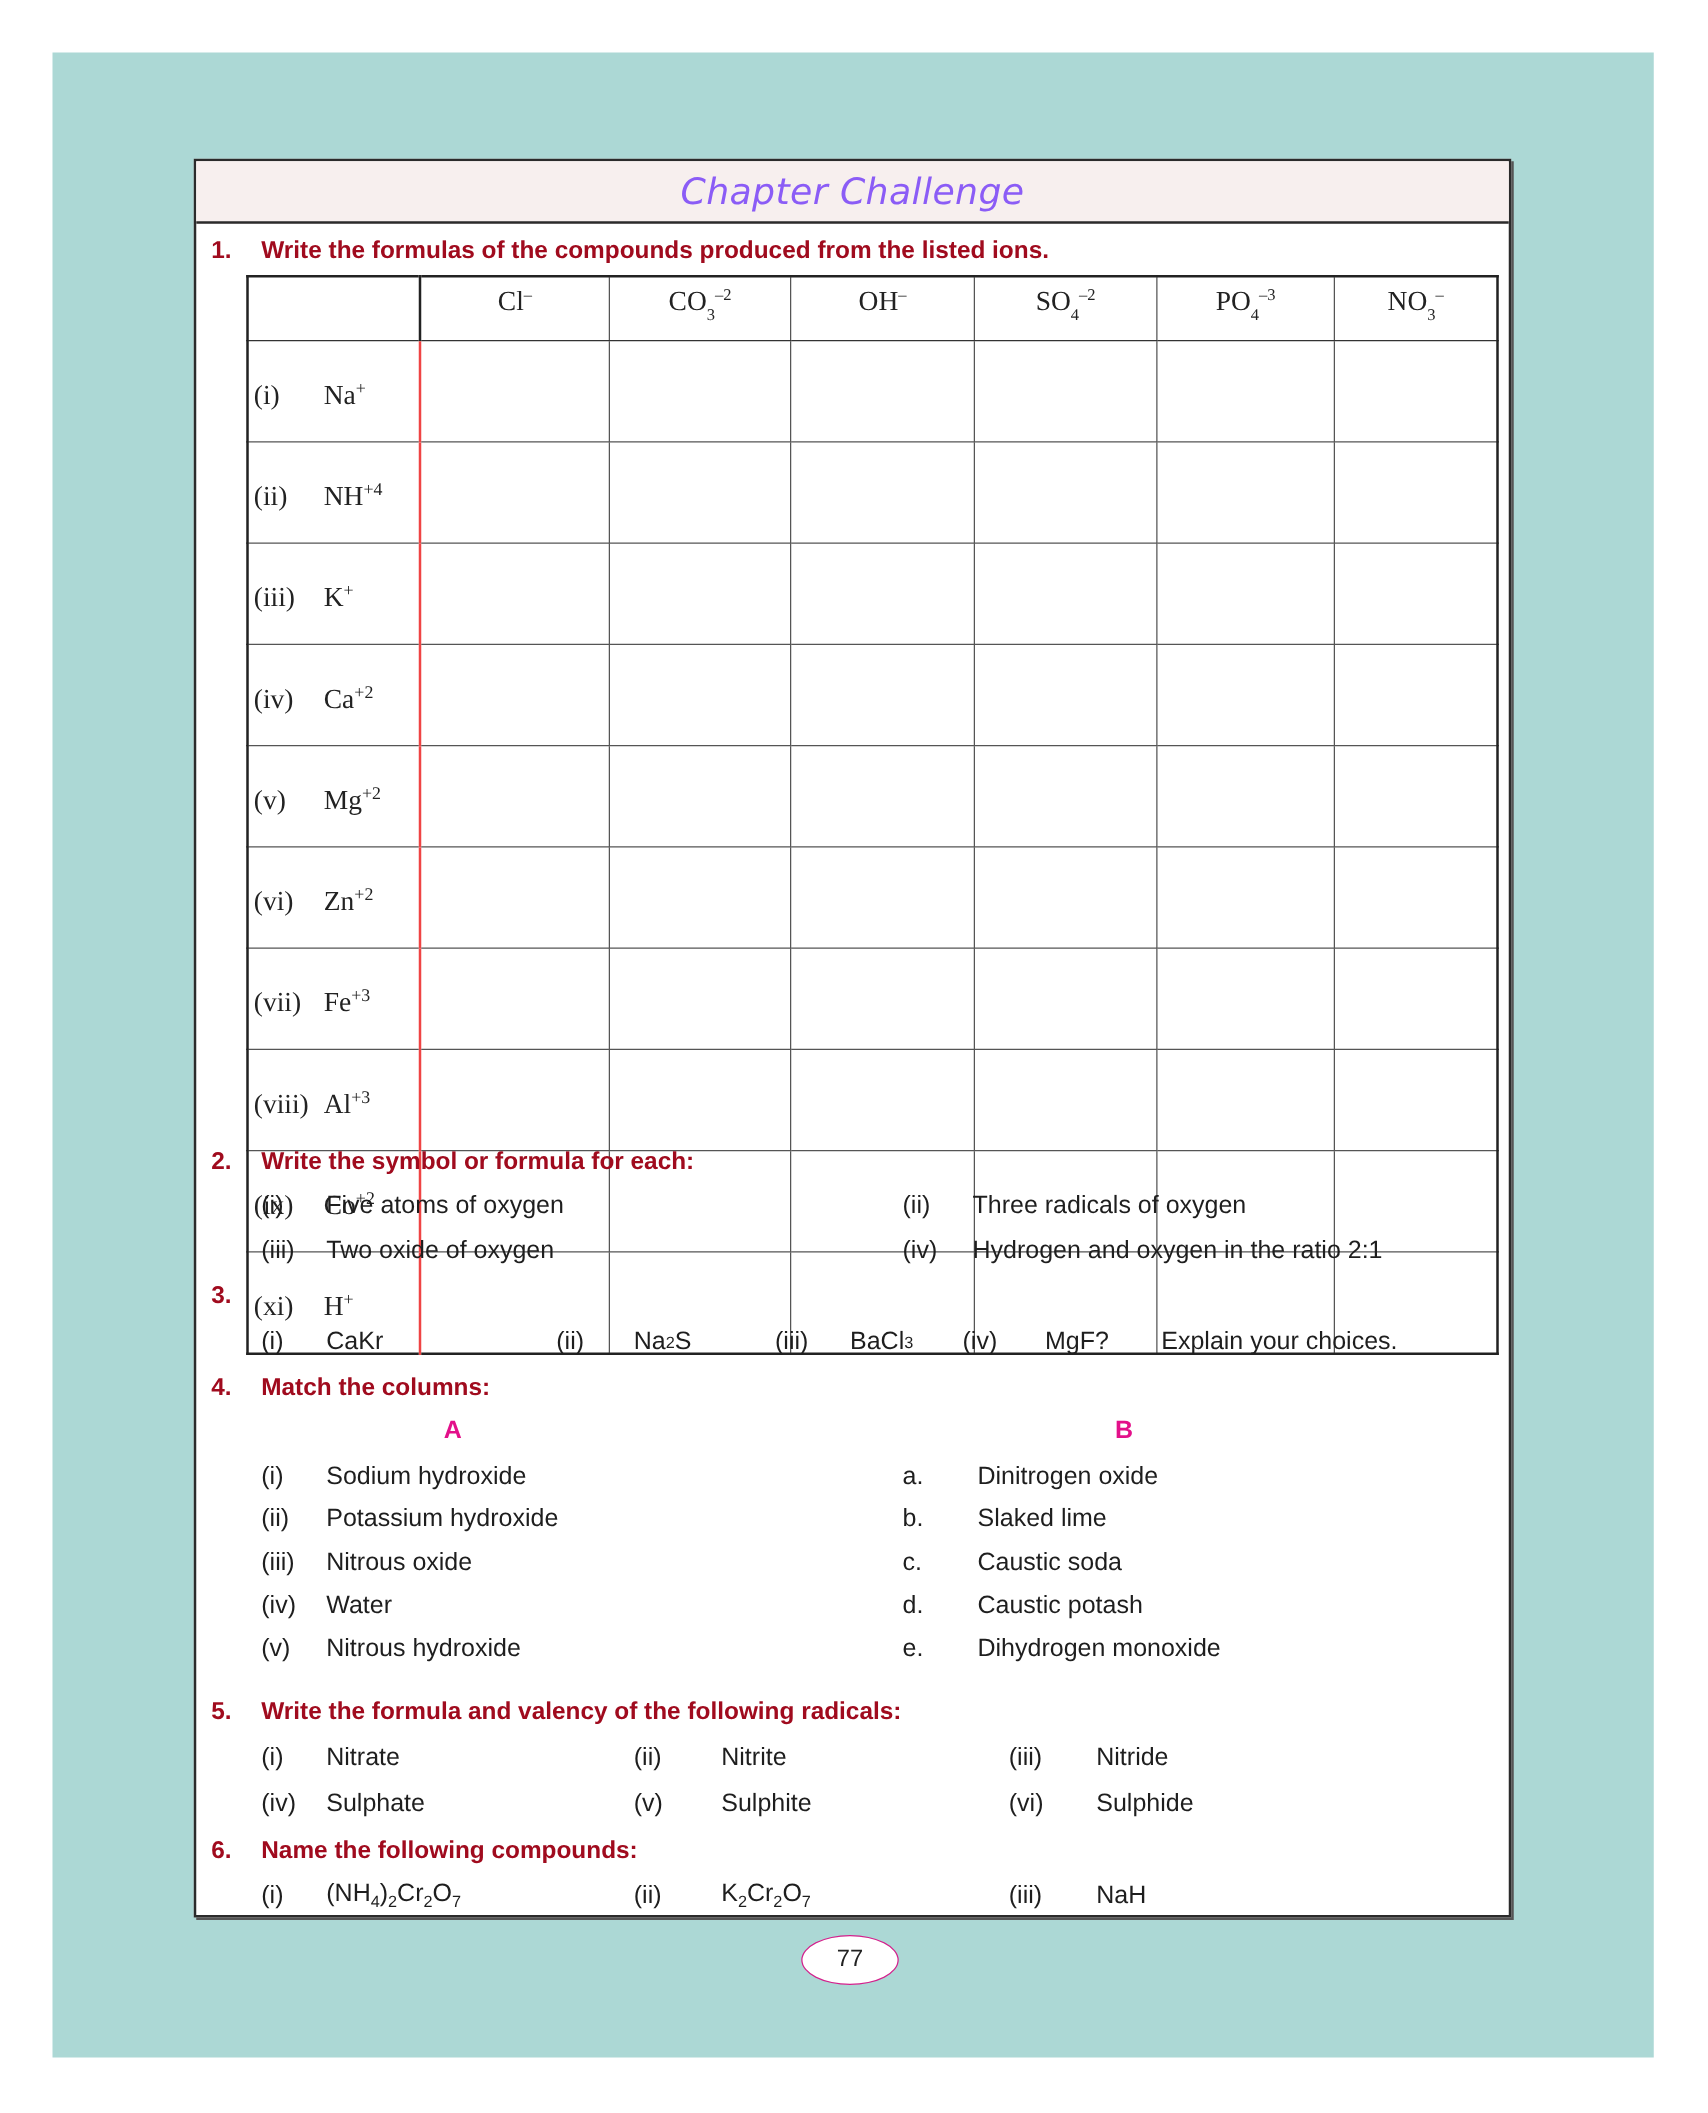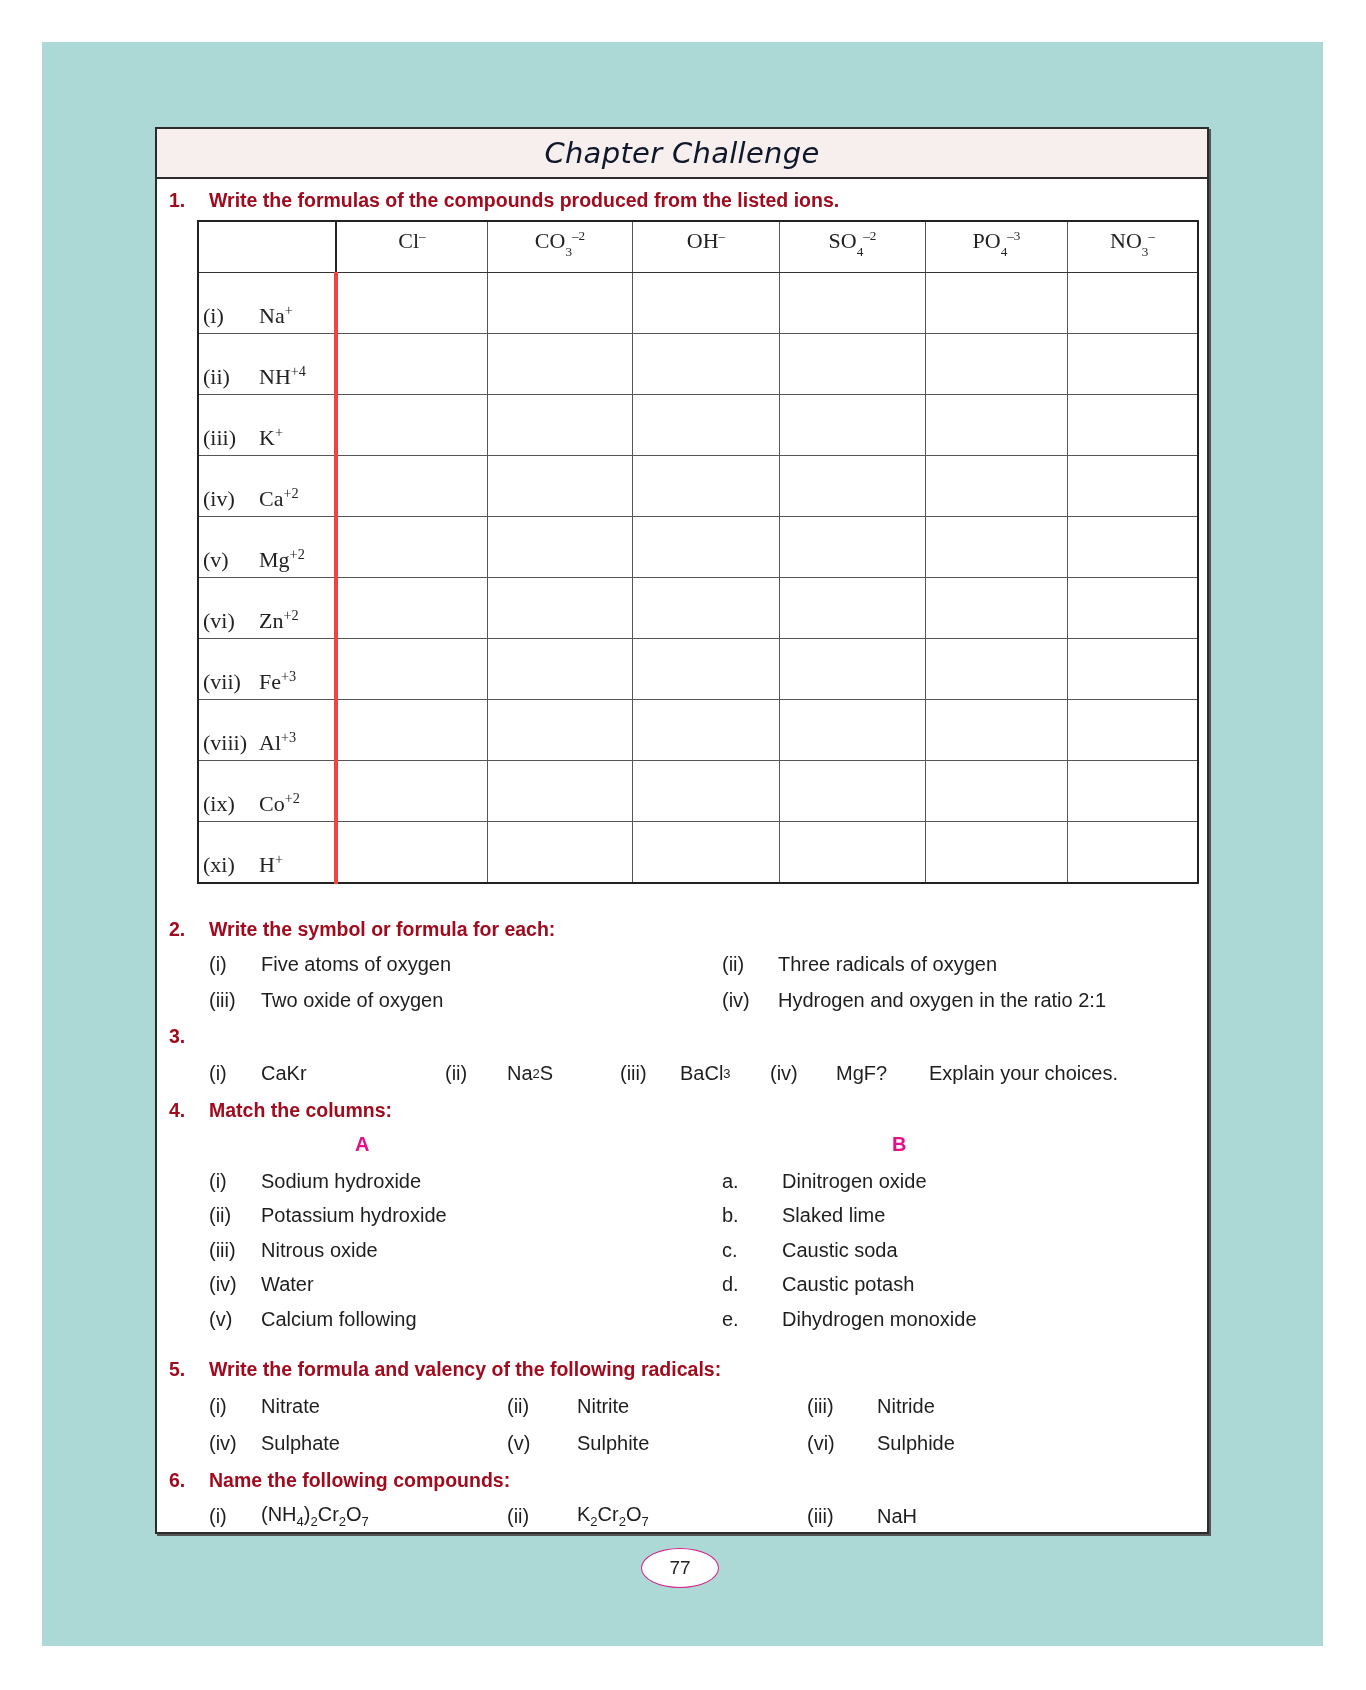--- a/index.html
+++ b/index.html
@@ -16,21 +16,21 @@
     background: #ffffff; border: 2px solid #2b2b2b; box-sizing: content-box;
     box-shadow: 2px 2px 0 #555;
   }
   .title-band {
     position: absolute; left: 0; top: 0; width: 1050px; height: 48px;
     background: #f7efee; border-bottom: 2px solid #2b2b2b;
     display: flex; align-items: center; justify-content: center;
   }
   .title-text {
     font-family: "DejaVu Sans", sans-serif; font-style: italic;
-    font-size: 29px; color: #0f172a; letter-spacing: 0.3px;
+    font-size: 29px; color: #8b5cf6; letter-spacing: 0.3px;
   }
   .q-head {
     position: absolute; left: 12px; height: 28px; display: flex; align-items: center;
     color: #a00b1e; font-weight: bold; font-size: 19.5px;
   }
   .q-num { width: 40px; display: inline-block; }
   .item { position: absolute; height: 30px; display: flex; align-items: center;
     font-size: 20px; color: #1e1e1e; }
   .roman { display: inline-block; color: #1e1e1e; }
   sub, sup { font-size: 65%; }
@@ -40,21 +40,21 @@
   table.ions {
     position: absolute; left: 40px; top: 91px; border-collapse: collapse;
     font-family: "Liberation Serif", serif; font-size: 22px; color: #222;
     border: 2px solid #222;
   }
   table.ions td, table.ions th {
     border: 1px solid #555; padding: 0; font-weight: normal;
   }
   table.ions th { height: 44px; text-align: center; vertical-align: top; padding-top: 6px; }
   table.ions td { height: 56px; }
-  table.ions td.label { vertical-align: bottom; padding-bottom: 4px; border-right: 4px solid #ef4444; }
+  table.ions td.label { vertical-align: bottom; padding-bottom: 24px; border-right: 2px solid #ef4444; }
   table.ions th.corner { border-right: 2px solid #222; }
   table.ions tr.header th { border-bottom: 1.5px solid #333; }
   .lab-roman { display: inline-block; width: 56px; padding-left: 4px; }
   .colhdr sub { vertical-align: -0.6em; font-size: 60%; }
   .colhdr sup { font-size: 60%; vertical-align: 0.6em; }
   .abhead { position: absolute; color: #e3108a; font-weight: bold; font-size: 20px; }
 
   .pagenum {
     position: absolute; left: 641px; top: 1548px; width: 76px; height: 38px;
     border: 1.5px solid #d3208c; border-radius: 50%; background: #fff;
@@ -295,21 +295,21 @@
     <div class="item" style="left: 52px; top: 1106px;">
       <span class="roman" style="width:52px">(iii)</span>
       <span>Nitrous oxide</span>
     </div>
     <div class="item" style="left: 52px; top: 1140.5px;">
       <span class="roman" style="width:52px">(iv)</span>
       <span>Water</span>
     </div>
     <div class="item" style="left: 52px; top: 1175px;">
       <span class="roman" style="width:52px">(v)</span>
-      <span>Calcium following</span>
+      <span>Nitrous hydroxide</span>
     </div>
     <div class="item" style="left: 565px; top: 1037px;">
       <span class="roman" style="width:60px">a.</span>
       <span>Dinitrogen oxide</span>
     </div>
     <div class="item" style="left: 565px; top: 1071.5px;">
       <span class="roman" style="width:60px">b.</span>
       <span>Slaked lime</span>
     </div>
     <div class="item" style="left: 565px; top: 1106px;">

